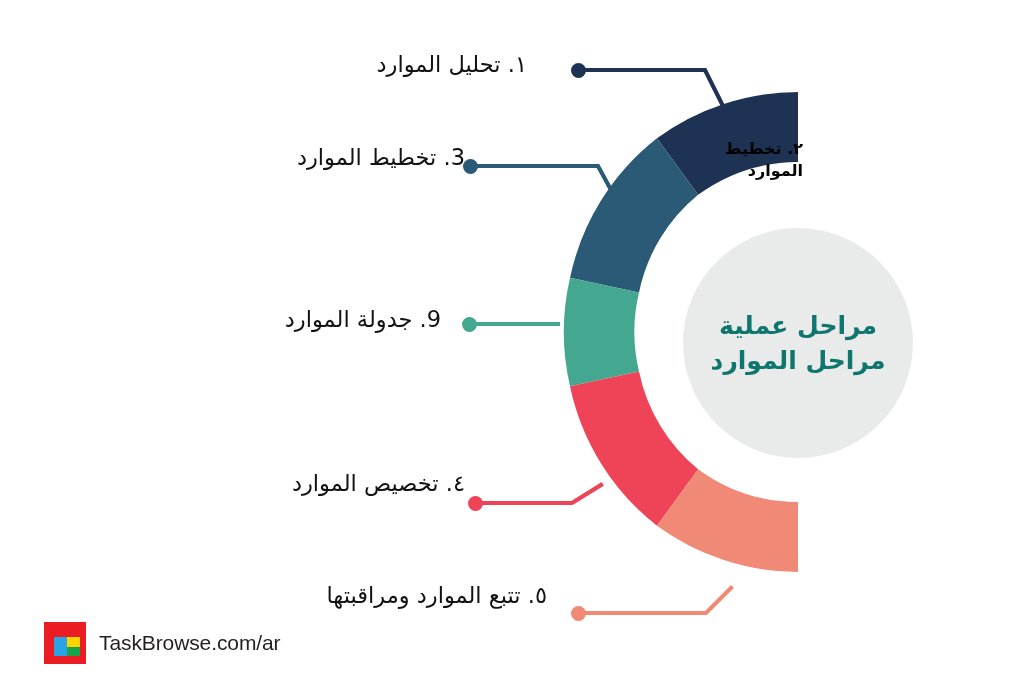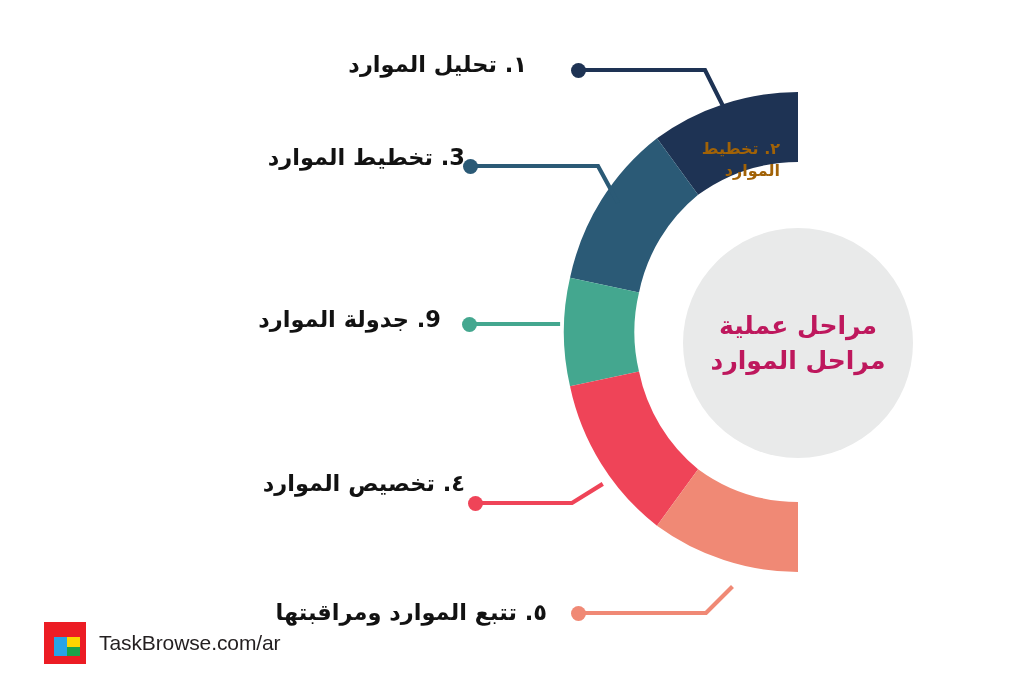--- a/index.html
+++ b/index.html
@@ -33,56 +33,56 @@
     background:#e9eaea;
     display:flex;
     flex-direction:column;
     align-items:center;
     justify-content:center;
     text-align:center;
   }
   #center-hub .hub-line {
     font-size:25px;
     font-weight:bold;
-    color:#be185d;
+    color:#0f766e;
     line-height:1.42;
     direction:rtl;
     white-space:nowrap;
     text-align:center;
   }
 
   
   #arc-label {
     position:absolute;
-    left:676px; top:138px;
+    left:699px; top:138px;
     width:104px;
     text-align:right;
     direction:rtl;
     font-size:16px;
     font-weight:bold;
-    color:#a16207;
+    color:#000000;
     line-height:1.38;
   }
 
   
   .leader-label {
     position:absolute;
     direction:rtl;
     text-align:right;
     font-size:22.5px;
-    font-weight:bold;
+    font-weight:normal;
     color:#121212;
     white-space:nowrap;
     line-height:1;
   }
   #label-1 { right:497px; top:53px;  }
   #label-2 { right:559px; top:146px; }
   #label-3 { right:583px; top:308px; }
   #label-4 { right:559px; top:472px; }
-  #label-5 { right:477px; top:601px; }
+  #label-5 { right:477px; top:584px; }
 
   
   .leader-dot {
     position:absolute;
     width:15px; height:15px;
     border-radius:50%;
   }
   #dot-1 { left:571px; top:63px;  background:#1e3354; }
   #dot-2 { left:463px; top:159px; background:#2b5a76; }
   #dot-3 { left:462px; top:317px; background:#44a78f; }

